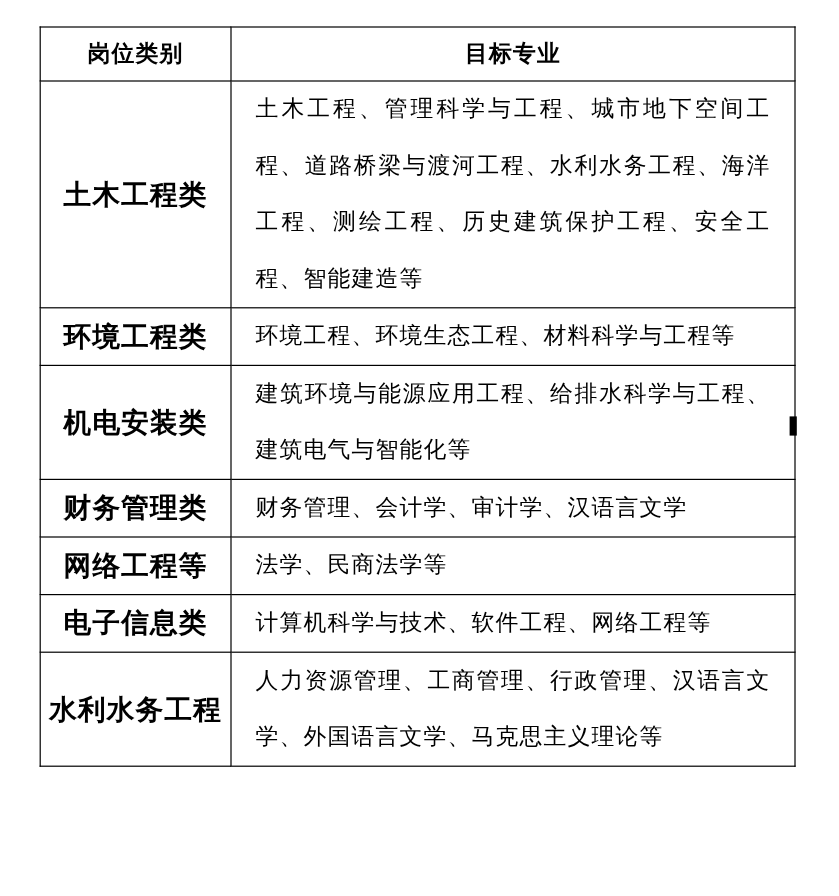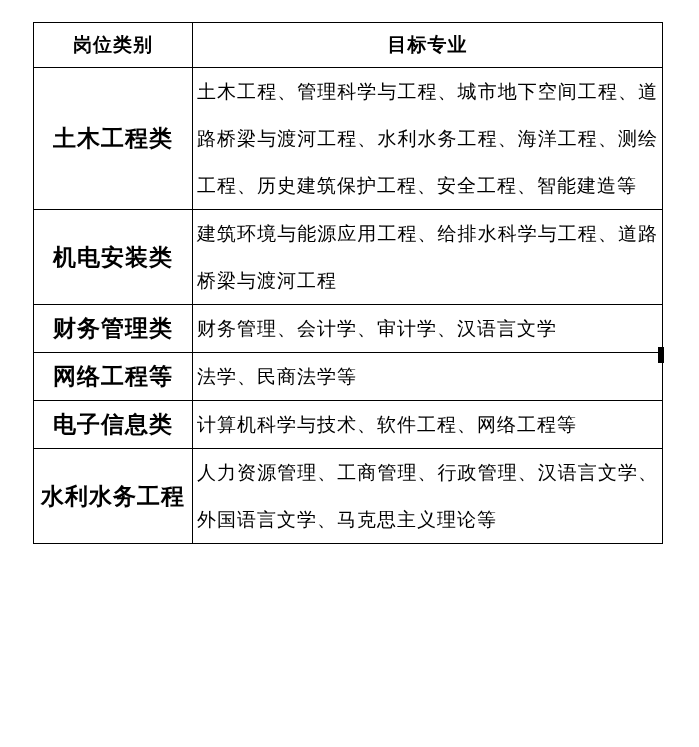--- a/index.html
+++ b/index.html
@@ -43,21 +43,21 @@
     letter-spacing: 1px;
     padding: 0 4px;
   }
   td.majors {
     font-size: 19px;
     line-height: 47px;
     letter-spacing: 1px;
     text-align: justify;
     text-justify: inter-character;
     vertical-align: middle;
-    padding: 0 4px;
+    padding: 0 20px;
   }
   .border-mark {
     position: absolute;
     left: 658px;
     top: 347px;
     width: 6px;
     height: 16px;
   }
 </style>
 </head>
@@ -75,22 +75,26 @@
         <th>岗位类别</th>
         <th>目标专业</th>
       </tr>
     </thead>
     <tbody>
         <tr>
           <td class="cat">土木工程类</td>
           <td class="majors">土木工程、管理科学与工程、城市地下空间工程、道路桥梁与渡河工程、水利水务工程、海洋工程、测绘工程、历史建筑保护工程、安全工程、智能建造等</td>
         </tr>
         <tr>
+          <td class="cat">环境工程类</td>
+          <td class="majors">环境工程、环境生态工程、材料科学与工程等</td>
+        </tr>
+        <tr>
           <td class="cat">机电安装类</td>
-          <td class="majors">建筑环境与能源应用工程、给排水科学与工程、道路桥梁与渡河工程</td>
+          <td class="majors">建筑环境与能源应用工程、给排水科学与工程、建筑电气与智能化等</td>
         </tr>
         <tr>
           <td class="cat">财务管理类</td>
           <td class="majors">财务管理、会计学、审计学、汉语言文学</td>
         </tr>
         <tr>
           <td class="cat">网络工程等</td>
           <td class="majors">法学、民商法学等</td>
         </tr>
         <tr>

